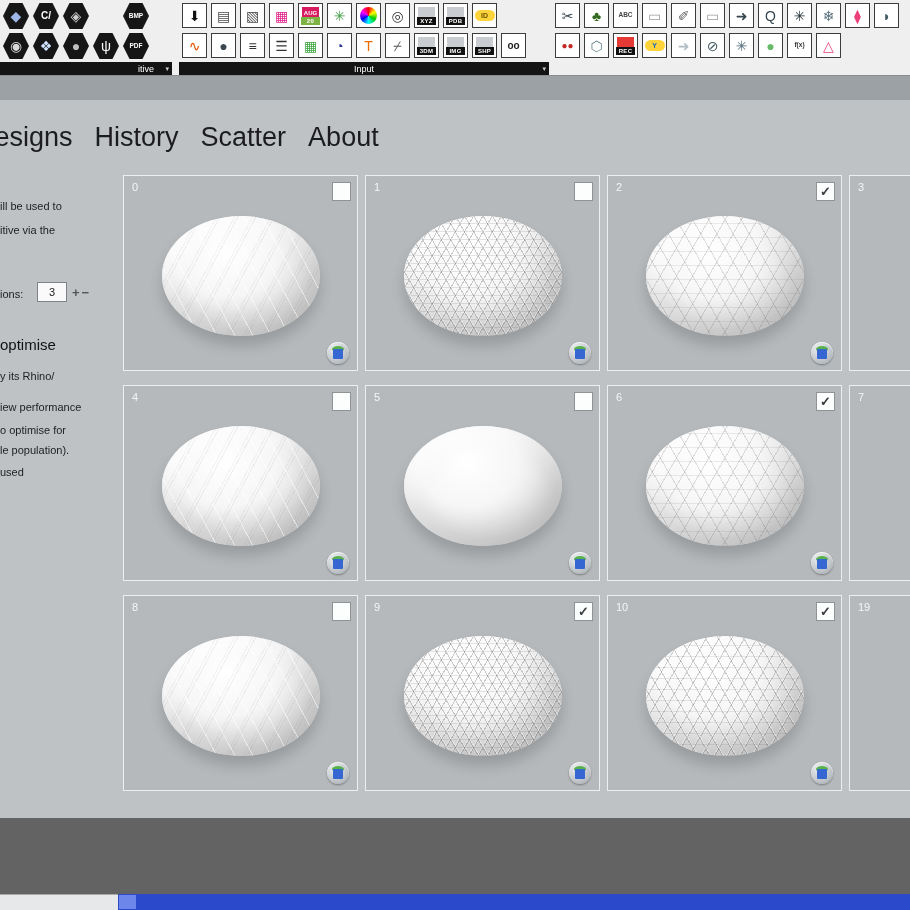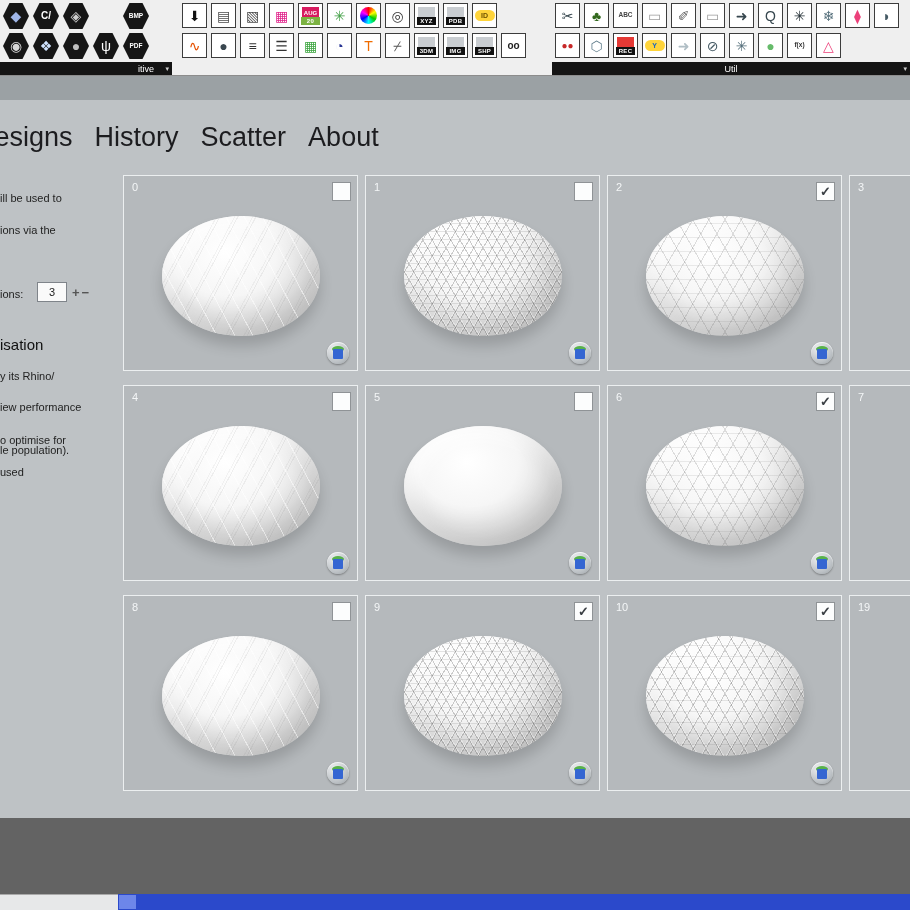--- a/index.html
+++ b/index.html
@@ -30,23 +30,23 @@
   
   .canvas-strip{position:absolute;left:0;top:76px;width:910px;height:24px;background:#9ba1a4;}
 
   
   .window{position:absolute;left:0;top:100px;width:910px;height:718px;background:#bec2c5;overflow:hidden;}
   .tabs{position:absolute;top:22px;left:-25px;display:flex;gap:22px;font-size:27px;font-weight:300;color:#1c1c1f;}
   .tab{white-space:nowrap;cursor:default;}
 
   .panel{position:absolute;inset:0;pointer-events:none;}
   .pline{position:absolute;left:0;white-space:nowrap;font-size:11px;color:#222;}
-  .l1{top:92px}.l2{top:124px}.l3{top:188px}
+  .l1{top:100px}.l2{top:124px}.l3{top:188px}
   .l4{top:236px;font-size:15px;color:#111;}
-  .l5{top:270px}.l6{top:301px}.l7{top:334px}.l8{top:344px}.l9{top:366px}
+  .l5{top:270px}.l6{top:301px}.l7{top:324px}.l8{top:344px}.l9{top:366px}
   .stepper{position:absolute;top:182px;left:37px;display:flex;align-items:center;pointer-events:auto;}
   .stval{width:28px;height:18px;background:#fafafa;border:1px solid #7f848a;text-align:center;font-size:11px;line-height:18px;color:#222;}
   .stplus{margin-left:5px;color:#555;font-size:13px;font-weight:bold;}
   .stminus{margin-left:2px;color:#555;font-size:13px;font-weight:bold;}
 
   
   .grid{position:absolute;left:123px;top:75px;display:grid;grid-template-columns:repeat(4,235px);grid-auto-rows:196px;column-gap:7px;row-gap:14px;}
   .tile{position:relative;background:#b5b9bc;border:1px solid #eceff0;}
   .tnum{position:absolute;top:5px;left:8px;font-size:11px;color:#f4f6f7;}
   .cb{position:absolute;top:6px;right:6px;width:17px;height:17px;background:#fcfdfd;border:1px solid #8f9396;
@@ -201,20 +201,24 @@
             <span class="tl">IMG</span>
           </span>
           <span class="icon tag">
             <span class="tt" style="background: rgb(201, 205, 209);"></span>
             <span class="tl">SHP</span>
           </span>
           <span class="icon sq">
             <span class="g med" style="color: rgb(34, 34, 34);">oo</span>
           </span>
         </div>
+        <div class="cap">
+          <span>Input</span>
+          <span class="arr">▾</span>
+        </div>
       </div>
       <div class="tgroup g2" style="left: 552px; width: 358px;">
         <div class="trow r1">
           <span class="icon sq">
             <span class="g" style="color: rgb(55, 71, 79);">✂</span>
           </span>
           <span class="icon sq">
             <span class="g" style="color: rgb(51, 105, 30);">♣</span>
           </span>
           <span class="icon sq">
@@ -273,48 +277,44 @@
           </span>
           <span class="icon sq">
             <span class="g" style="color: rgb(102, 187, 106);">●</span>
           </span>
           <span class="icon sq">
             <span class="g small" style="color: rgb(51, 51, 51);">f(x)</span>
           </span>
           <span class="icon sq">
             <span class="g" style="color: rgb(236, 64, 122);">△</span>
           </span>
-        </div>
-        <div class="cap">
-          <span>Util</span>
-          <span class="arr">▾</span>
         </div>
       </div>
     </div>
 
   <div class="canvas-strip"></div>
 
   <div class="window">
     <div class="tabs">
       <span class="tab">Designs</span>
       <span class="tab">History</span>
       <span class="tab">Scatter</span>
       <span class="tab">About</span>
     </div>
 
     <div class="panel">
       <span class="pline l1">ill be used to</span>
-      <span class="pline l2">ions via the</span>
+      <span class="pline l2">itive via the</span>
       <span class="pline l3">ions:</span>
       <div class="stepper">
         <span class="stval">3</span>
         <span class="stplus">+</span>
         <span class="stminus">−</span>
       </div>
-      <span class="pline l4">isation</span>
+      <span class="pline l4">optimise</span>
       <span class="pline l5">y its Rhino/</span>
       <span class="pline l6">iew performance</span>
       <span class="pline l7">o optimise for</span>
       <span class="pline l8">le population).</span>
       <span class="pline l9">used</span>
     </div>
 
     <div class="grid">
         <div class="tile">
           <span class="tnum">0</span>

